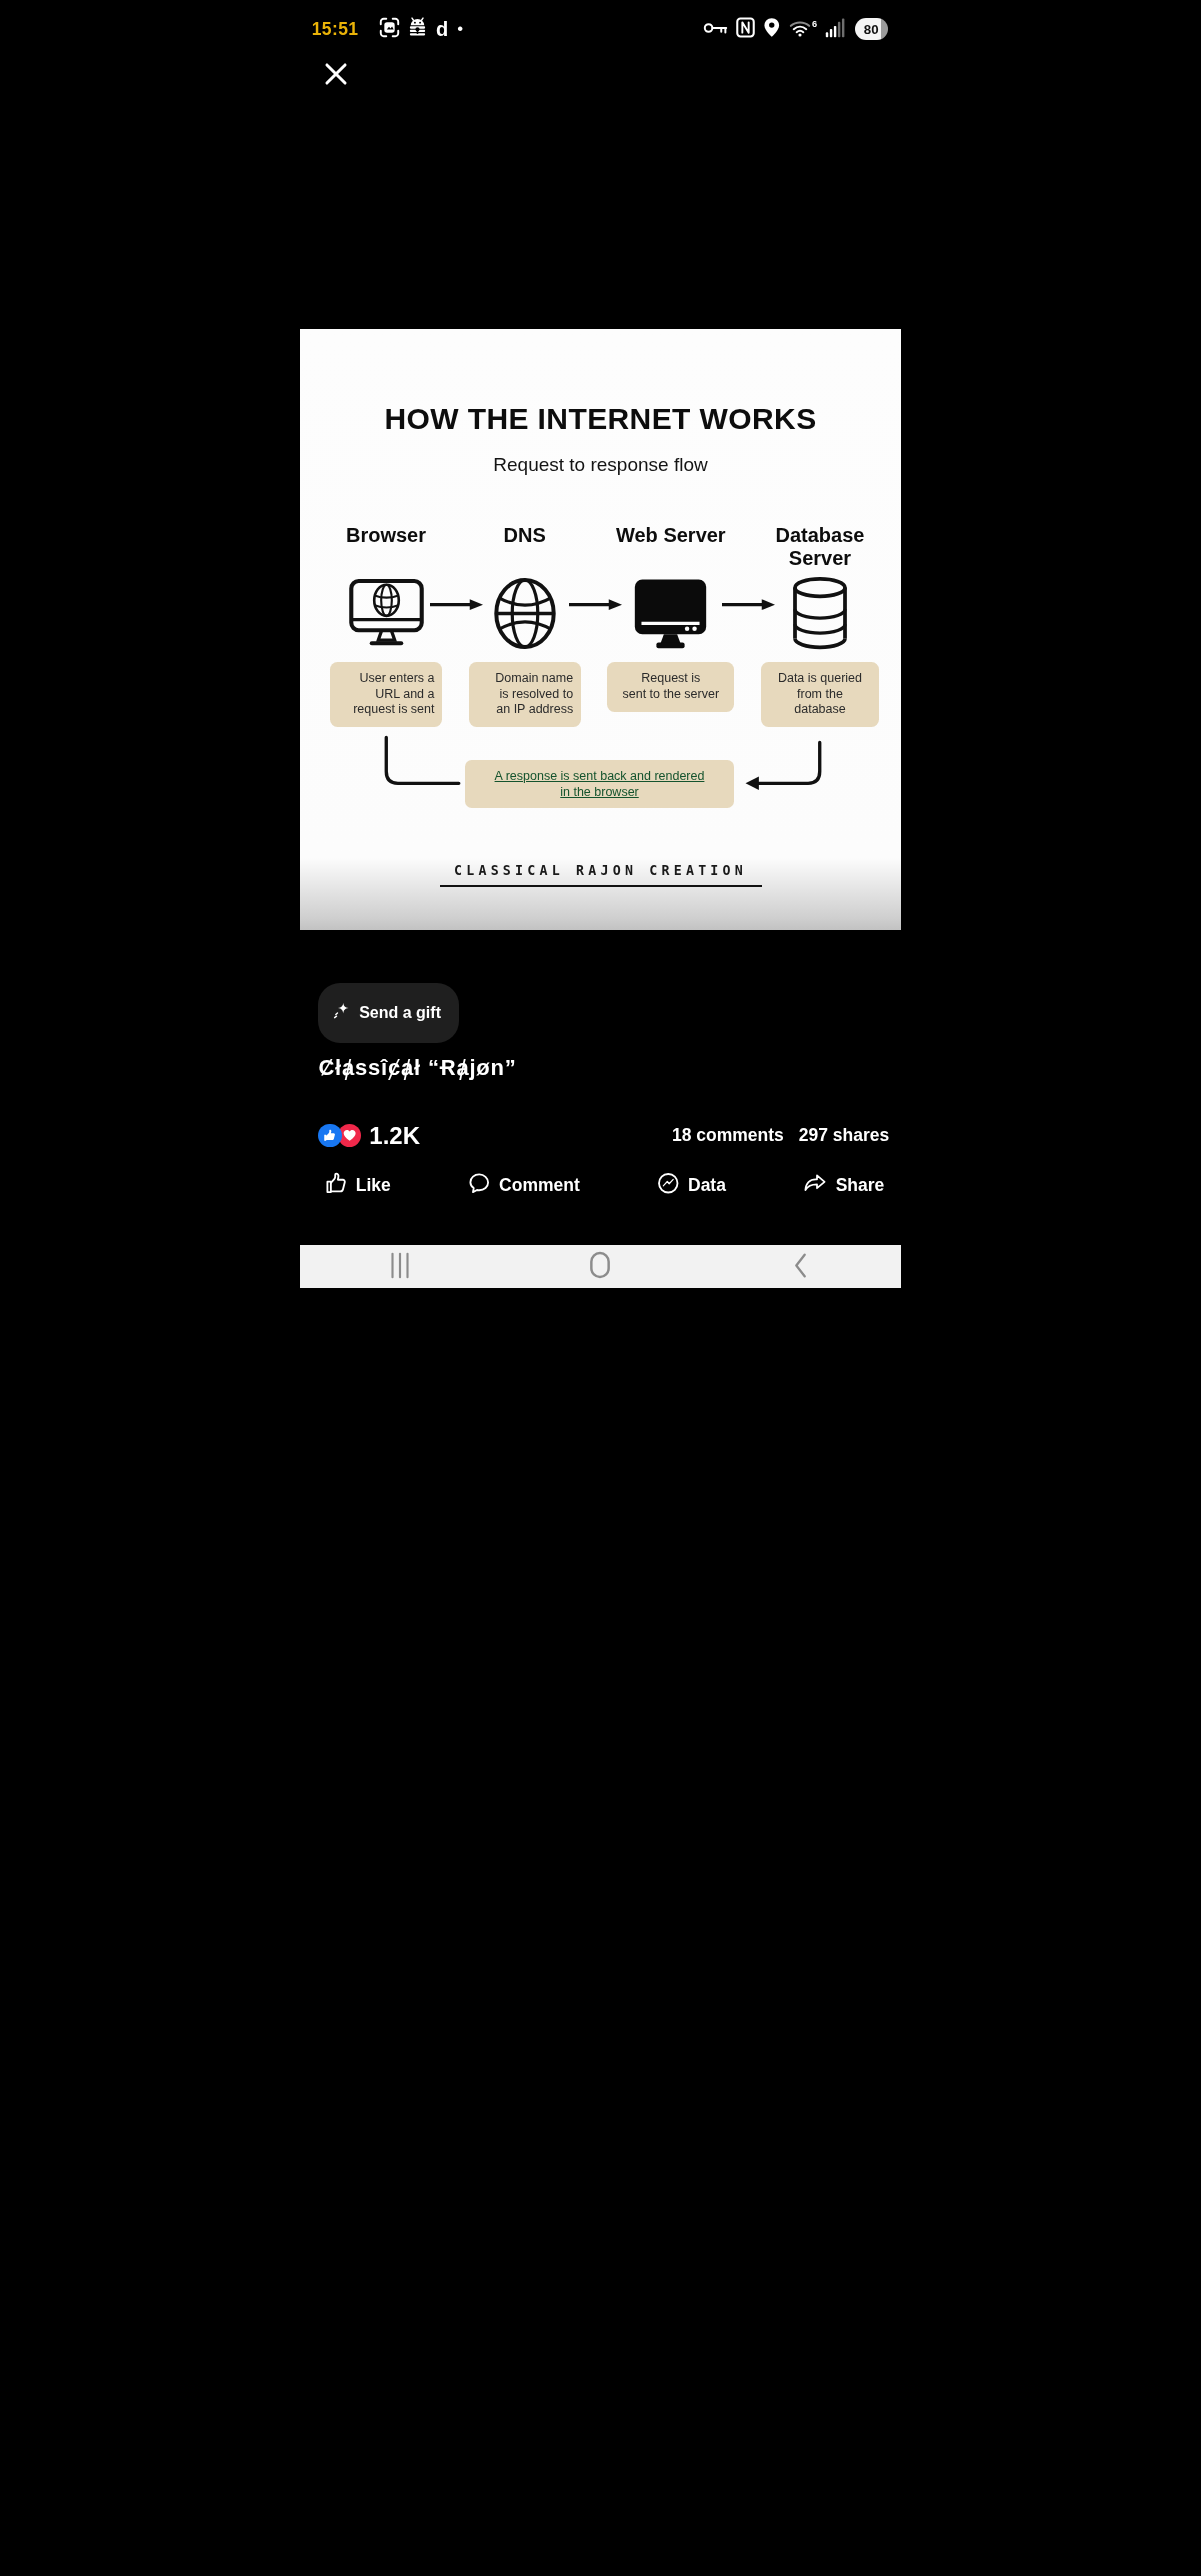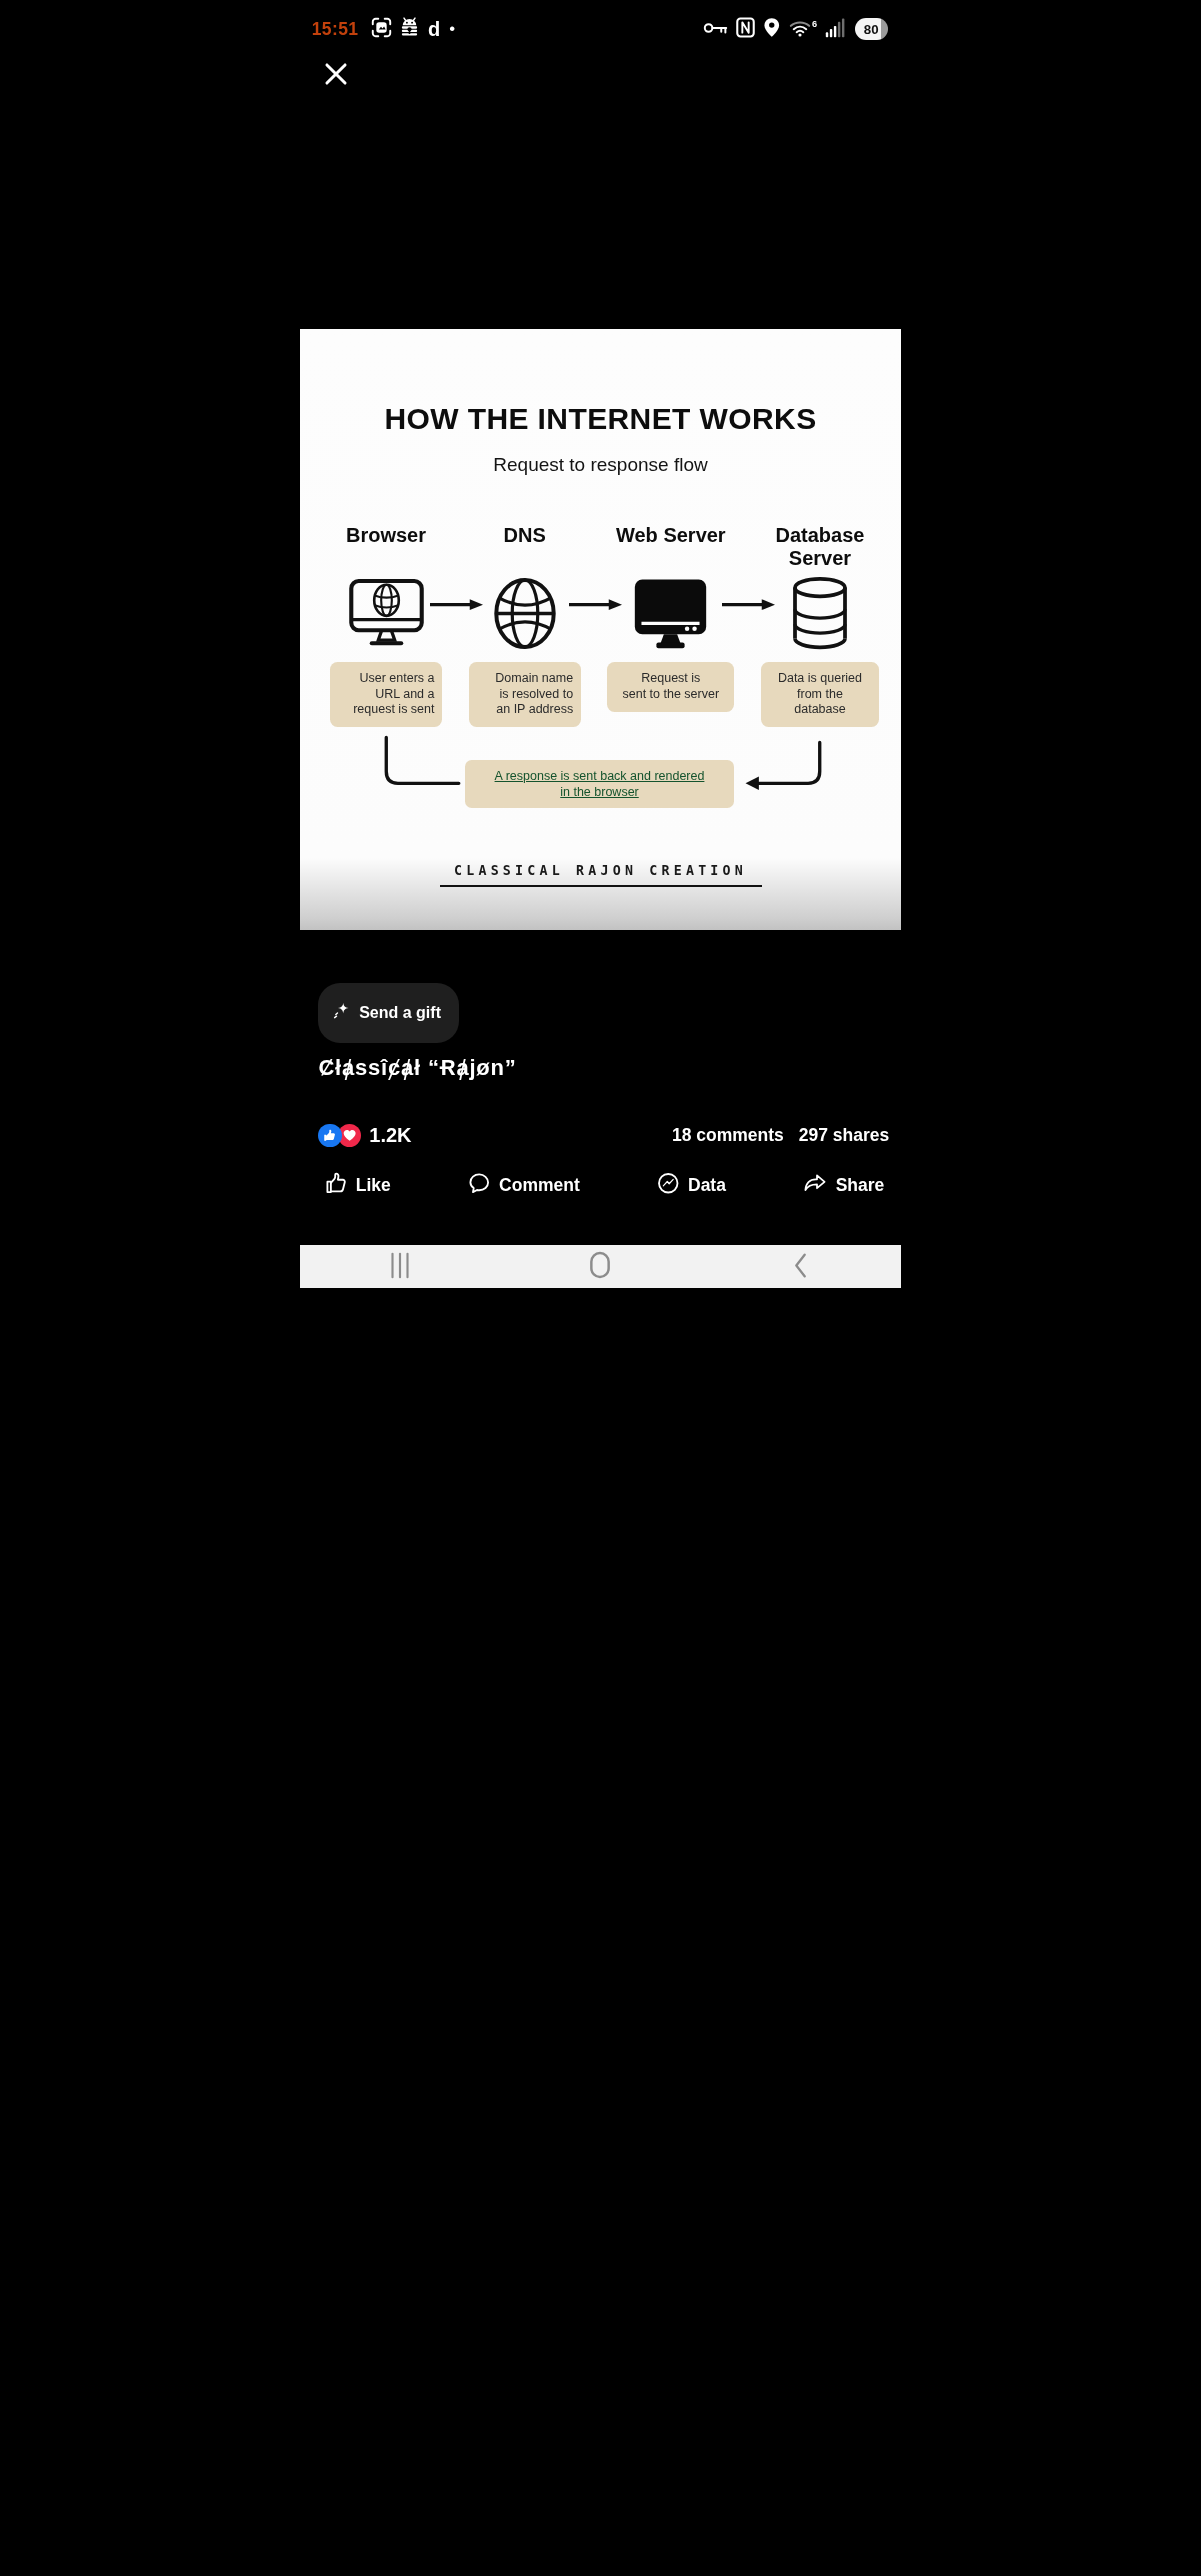--- a/index.html
+++ b/index.html
@@ -3,21 +3,21 @@
 <meta charset="utf-8">
 <style>
   html,body{margin:0;padding:0;background:#000;}
   .screen{position:relative;width:601px;height:1288px;margin:0 auto;background:#000;overflow:hidden;
           font-family:"Liberation Sans",sans-serif;}
   
   .top-black{position:relative;width:100%;height:329px;background:#000;}
   .status-bar{display:flex;justify-content:space-between;align-items:center;padding:10px 13.3px 0 11.7px;height:38px;}
   .sb-left{display:flex;align-items:center;gap:7.5px;}
   .sb-right{display:flex;align-items:center;gap:8.3px;}
-  .sb-time{color:#c2410c;font-size:17.5px;font-weight:bold;letter-spacing:0.4px;margin-right:5px;}
+  .sb-time{color:#eab308;font-size:17.5px;font-weight:bold;letter-spacing:0.4px;margin-right:13px;}
   .sb-letter{color:#fff;font-size:20px;font-weight:bold;line-height:1;}
   .sb-dot{color:#fff;font-size:16.7px;line-height:1;margin-left:1.7px;}
   .wifi-wrap{display:flex;align-items:flex-start;}
   .wifi-badge{color:#fff;font-size:9.2px;font-weight:bold;margin:-1.7px 0 0 0.8px;}
   .battery{width:33px;height:22.5px;border-radius:11.7px;background:linear-gradient(90deg,#f4f4f4 0 80%,#9b9b9b 80% 100%);
            display:flex;align-items:center;justify-content:center;color:#111;font-size:13.3px;font-weight:bold;}
   .close-btn{position:absolute;left:21px;top:60px;width:30px;height:30px;background:none;border:none;padding:0;cursor:pointer;}
   
   .image-area{position:relative;width:100%;height:601px;
       background:linear-gradient(180deg,#fdfdfd 0%,#fcfcfc 88%,#cfcfcf 98%,#c2c2c2 100%);}
@@ -48,21 +48,21 @@
   .post{position:relative;width:100%;height:315px;background:#000;color:#fff;}
   .gift-pill{position:absolute;left:18.4px;top:53px;height:60px;border-radius:22px;background:#1f1f1f;border:none;
       display:flex;align-items:center;gap:7.5px;padding:0 18.4px 0 13.3px;color:#fff;font-size:16px;font-weight:bold;cursor:pointer;
       font-family:"Liberation Sans",sans-serif;}
   .post-title{position:absolute;left:18.4px;top:125px;margin:0;font-size:22px;font-weight:bold;color:#fff;letter-spacing:0.8px;}
   .react-row{position:absolute;left:18.4px;right:11.7px;top:189px;height:33px;display:flex;align-items:center;justify-content:space-between;}
   .react-left{display:flex;align-items:center;}
   .react-bubble{width:23.4px;height:23.4px;border-radius:50%;display:flex;align-items:center;justify-content:center;}
   .react-like{background:#1877f2;z-index:2;}
   .react-love{background:#f0284a;margin-left:-4.2px;z-index:1;}
-  .react-count{margin-left:8.3px;font-size:20px;font-weight:bold;}
+  .react-count{margin-left:8.3px;font-size:24px;font-weight:bold;}
   .react-right{display:flex;gap:15px;font-size:17.5px;font-weight:bold;}
   .actions{position:absolute;left:25px;right:16.7px;top:242px;display:flex;justify-content:space-between;align-items:center;}
   .action-btn{display:flex;align-items:center;gap:8.3px;background:none;border:none;color:#fff;
       font-size:17.5px;font-weight:bold;padding:0;cursor:pointer;font-family:"Liberation Sans",sans-serif;}
   
   .navbar{position:absolute;left:0;bottom:0;width:100%;height:43px;background:#f2f2f2;
       display:flex;align-items:center;}
   .nav-slot{flex:1;display:flex;align-items:center;justify-content:center;}
   .nav-btn{background:none;border:none;padding:3.3px;cursor:pointer;display:flex;align-items:center;justify-content:center;}
 </style>

